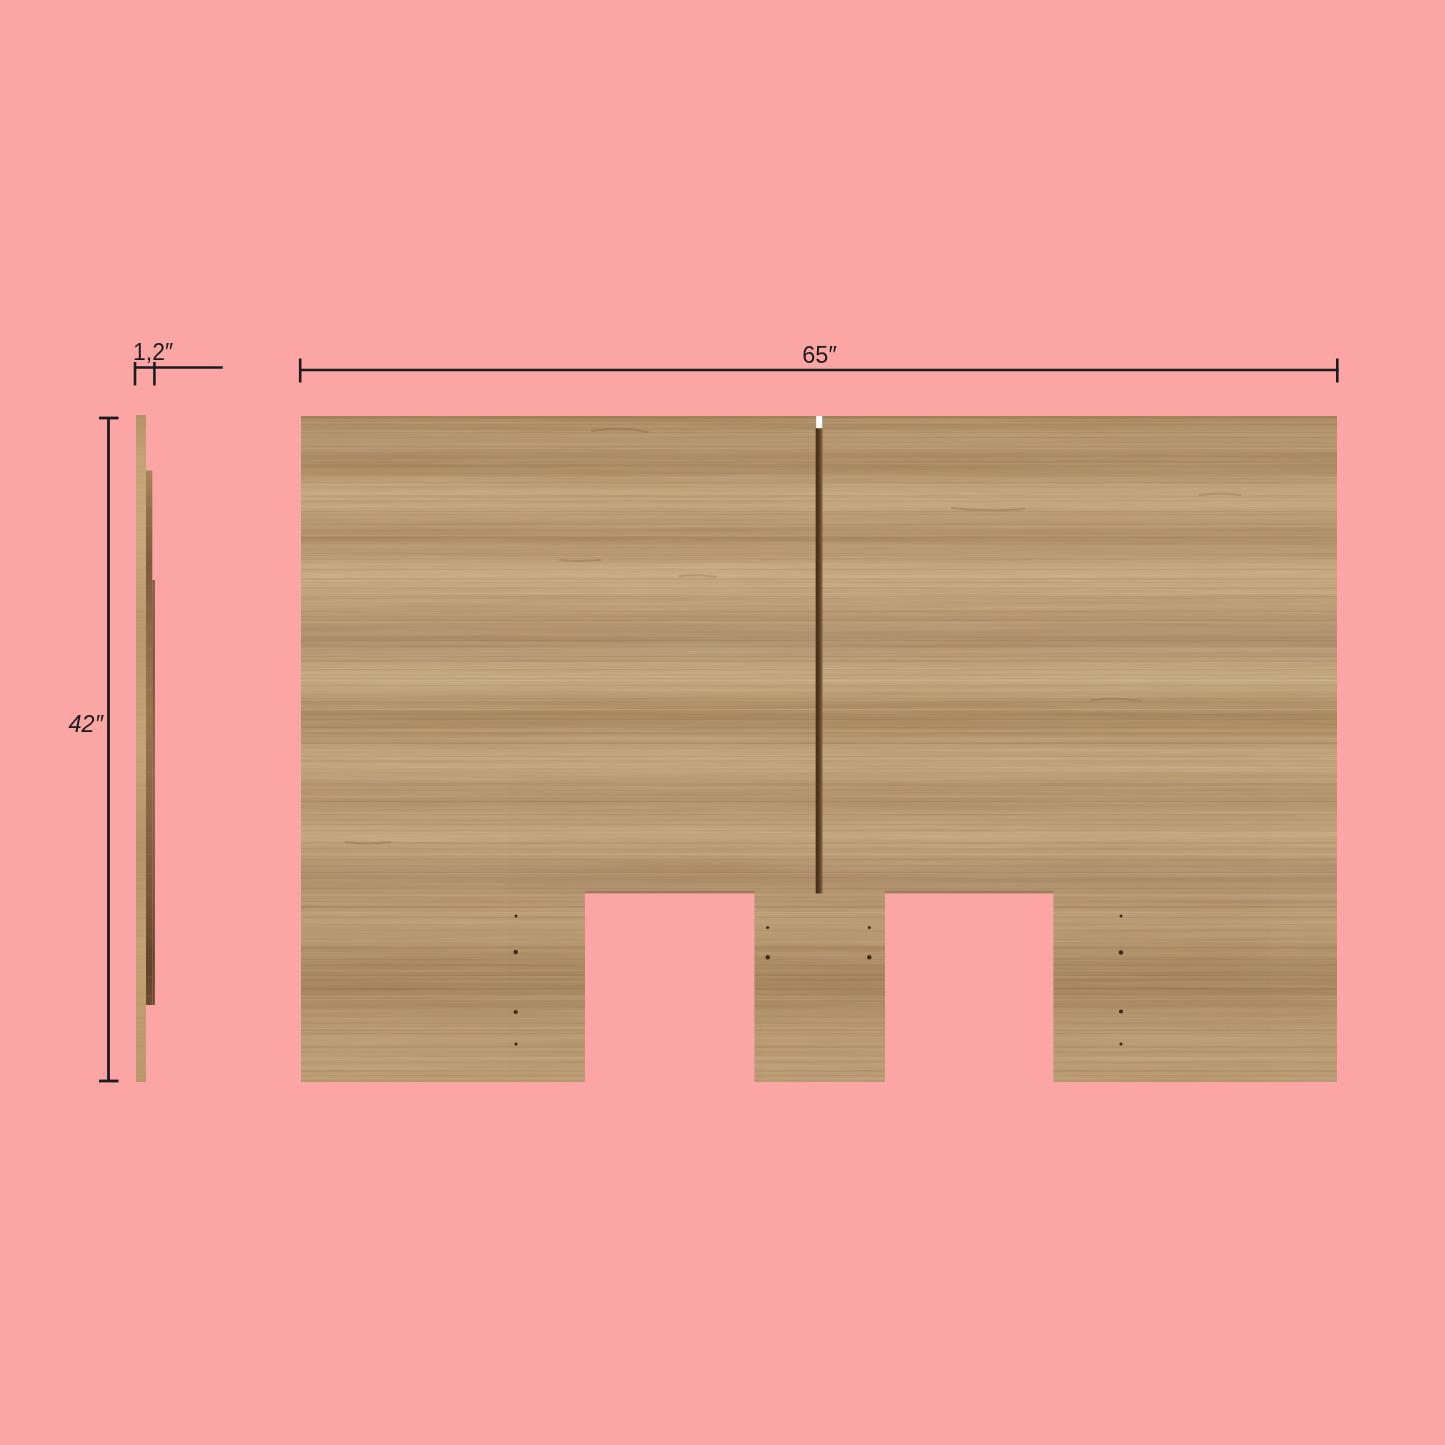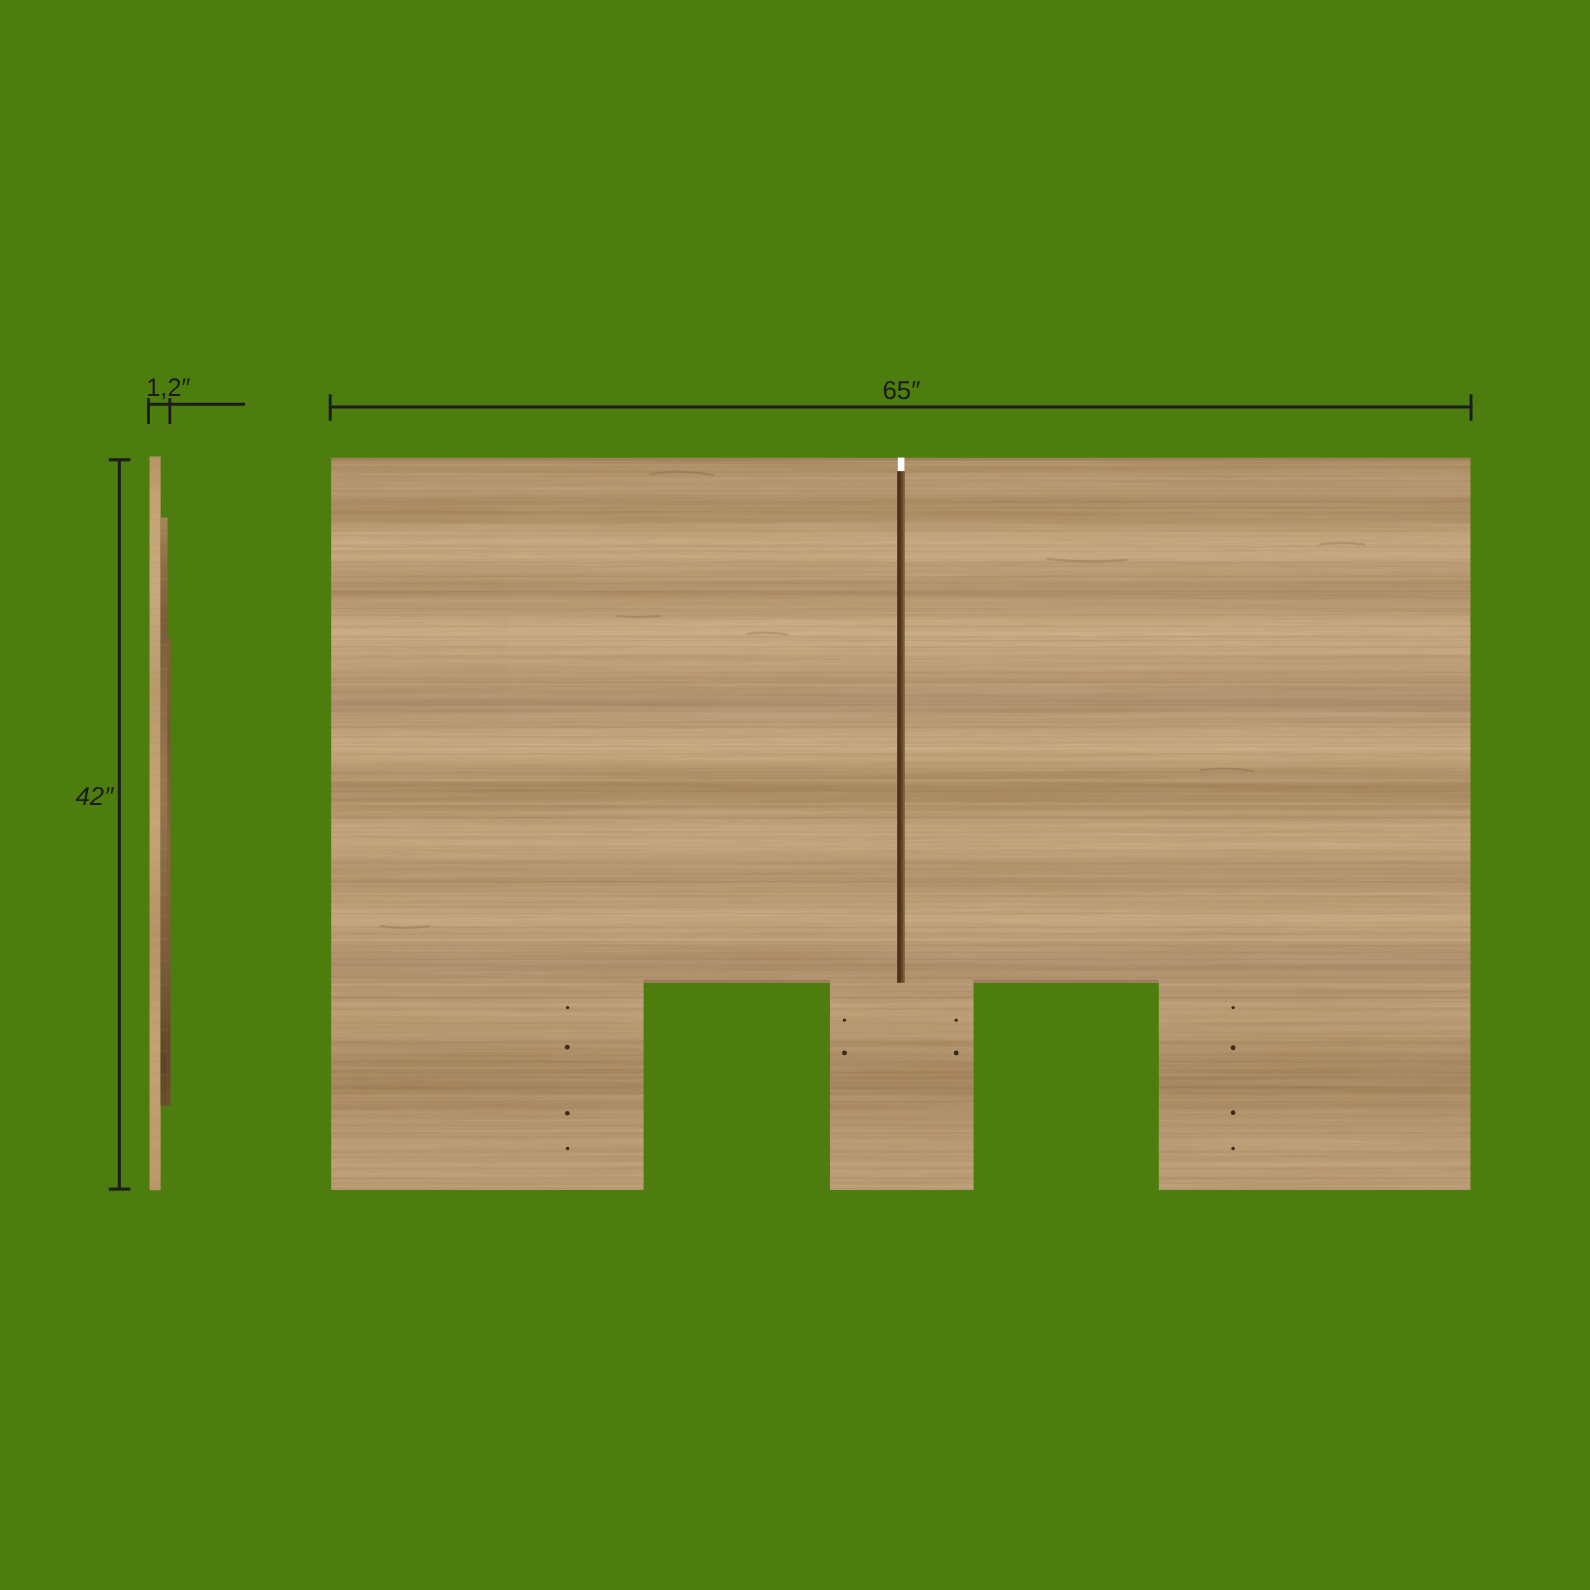--- a/index.html
+++ b/index.html
@@ -1,16 +1,16 @@
 <!DOCTYPE html>
 <html><head>
 <meta charset="utf-8">
 <style>
 html,body{margin:0;padding:0;background:#ffffff;}
-#canvas{position:relative;width:1445px;height:1445px;background:#4d7c0f;overflow:hidden;font-family:"Liberation Sans",sans-serif;}
+#canvas{position:relative;width:1445px;height:1445px;background:#fca5a5;overflow:hidden;font-family:"Liberation Sans",sans-serif;}
 </style>
 </head>
 <body>
 <div id="canvas">
 <svg width="1445" height="1445" viewBox="0 0 1445 1445" xmlns="http://www.w3.org/2000/svg">
 <defs>
 <linearGradient id="panelBands" x1="0" y1="416" x2="0" y2="1082" gradientUnits="userSpaceOnUse">
 <stop offset="0.000" stop-color="#9d7a4e"></stop>
 <stop offset="0.008" stop-color="#a58153"></stop>
 <stop offset="0.034" stop-color="#b7946a"></stop>

